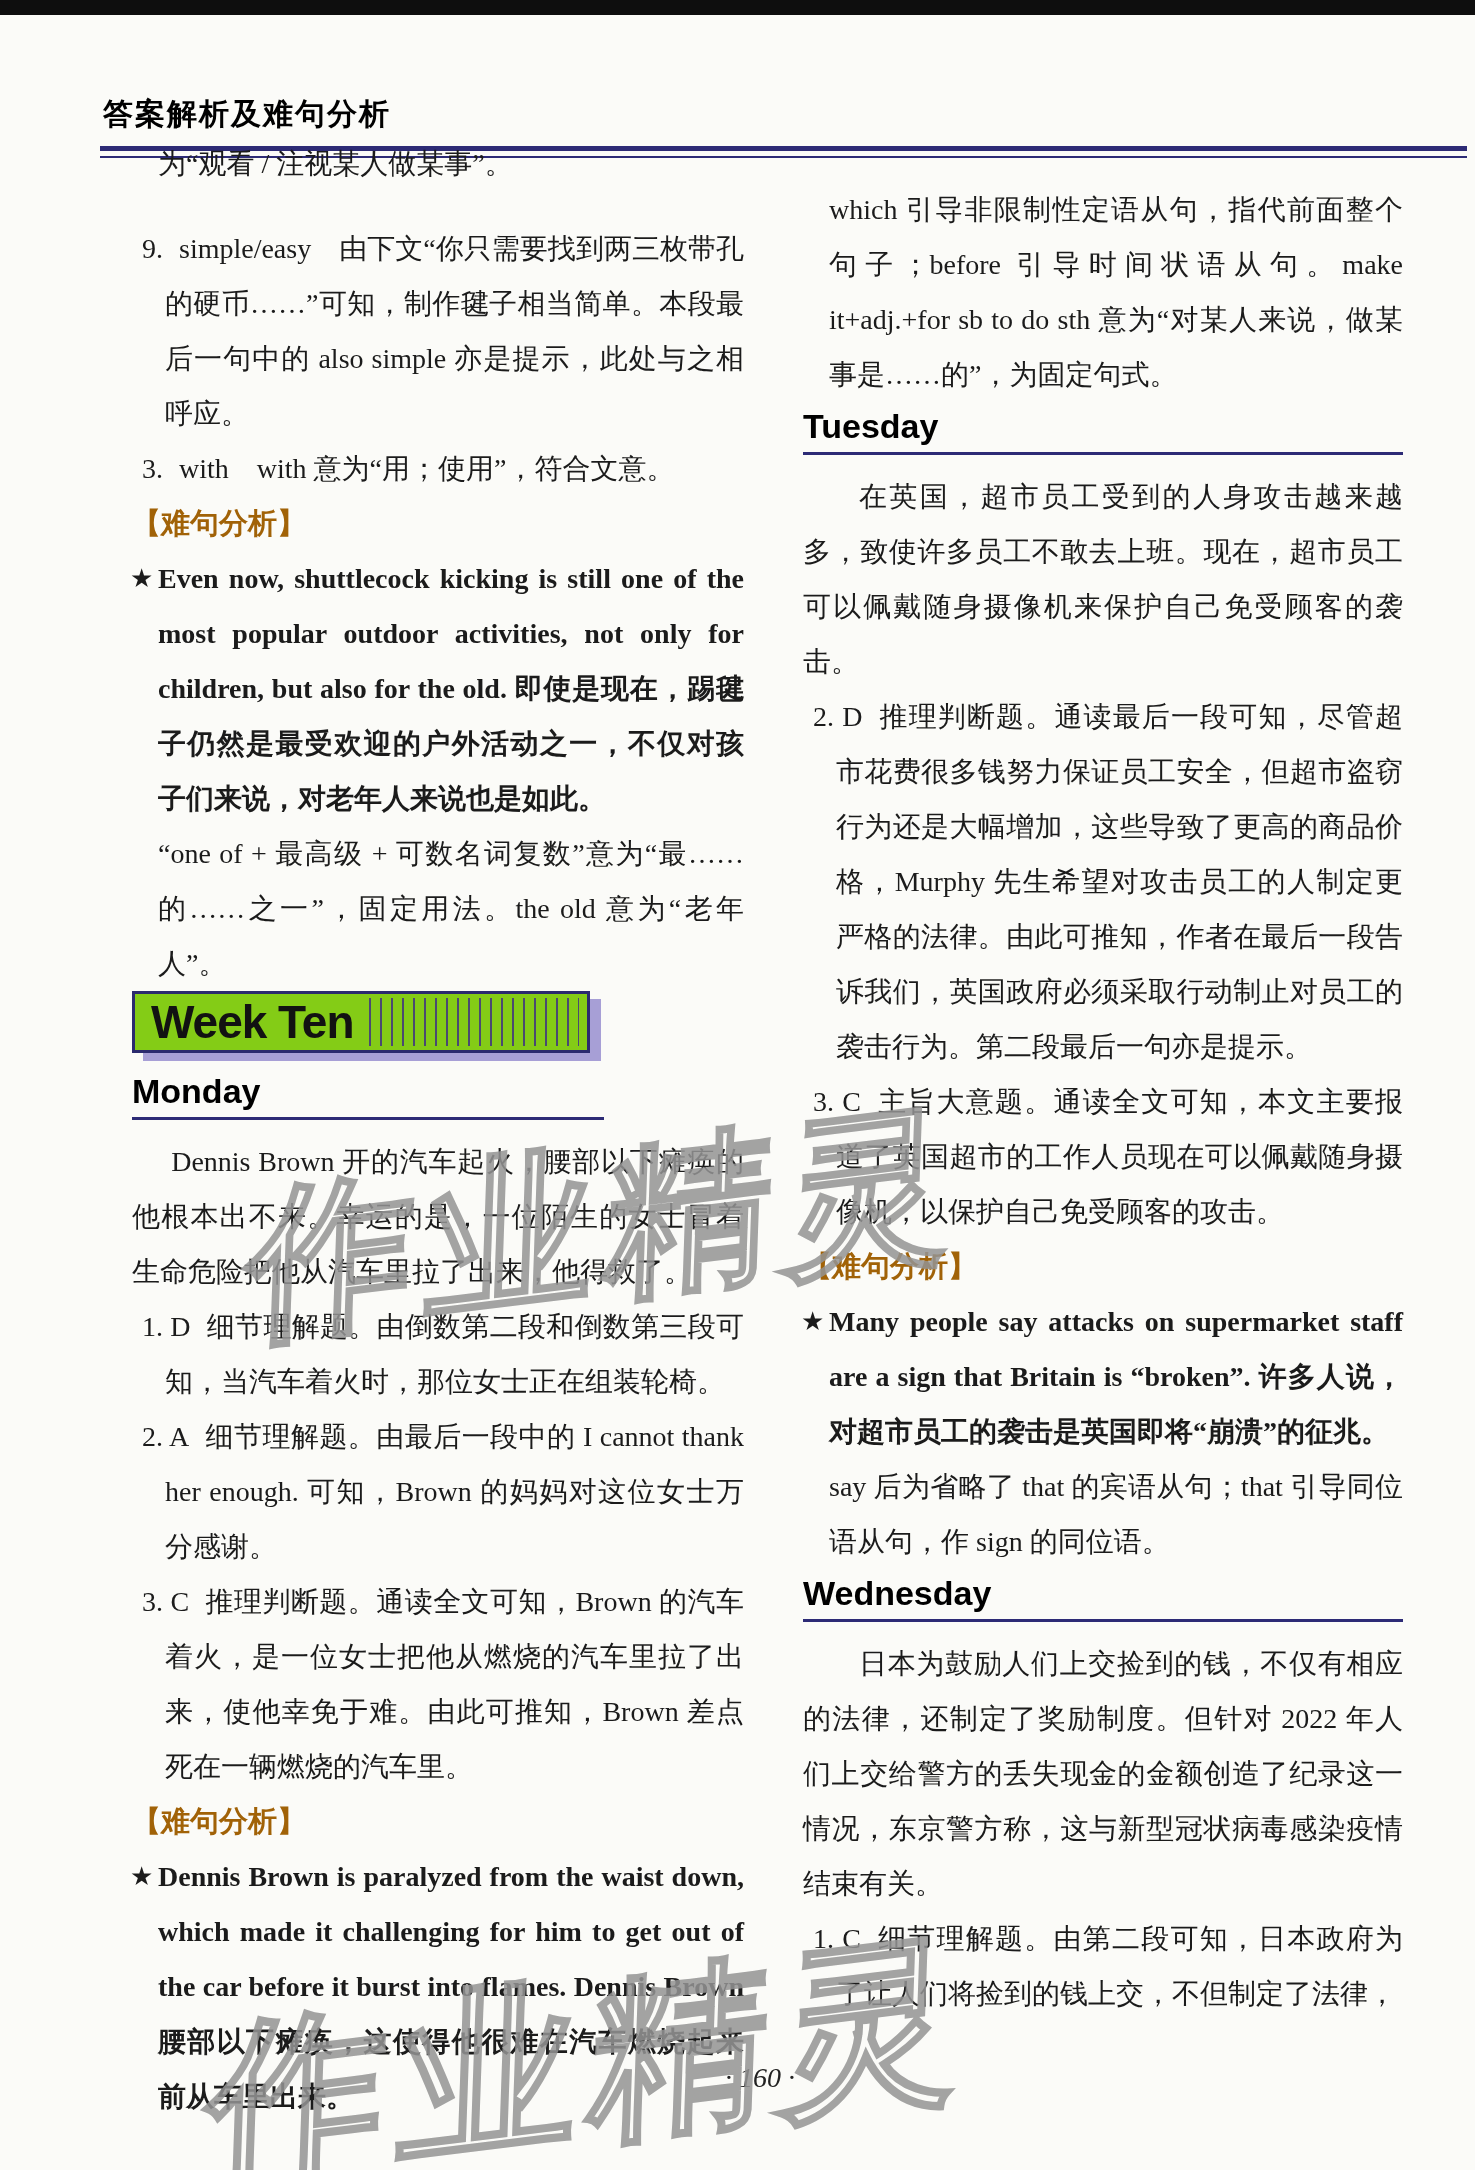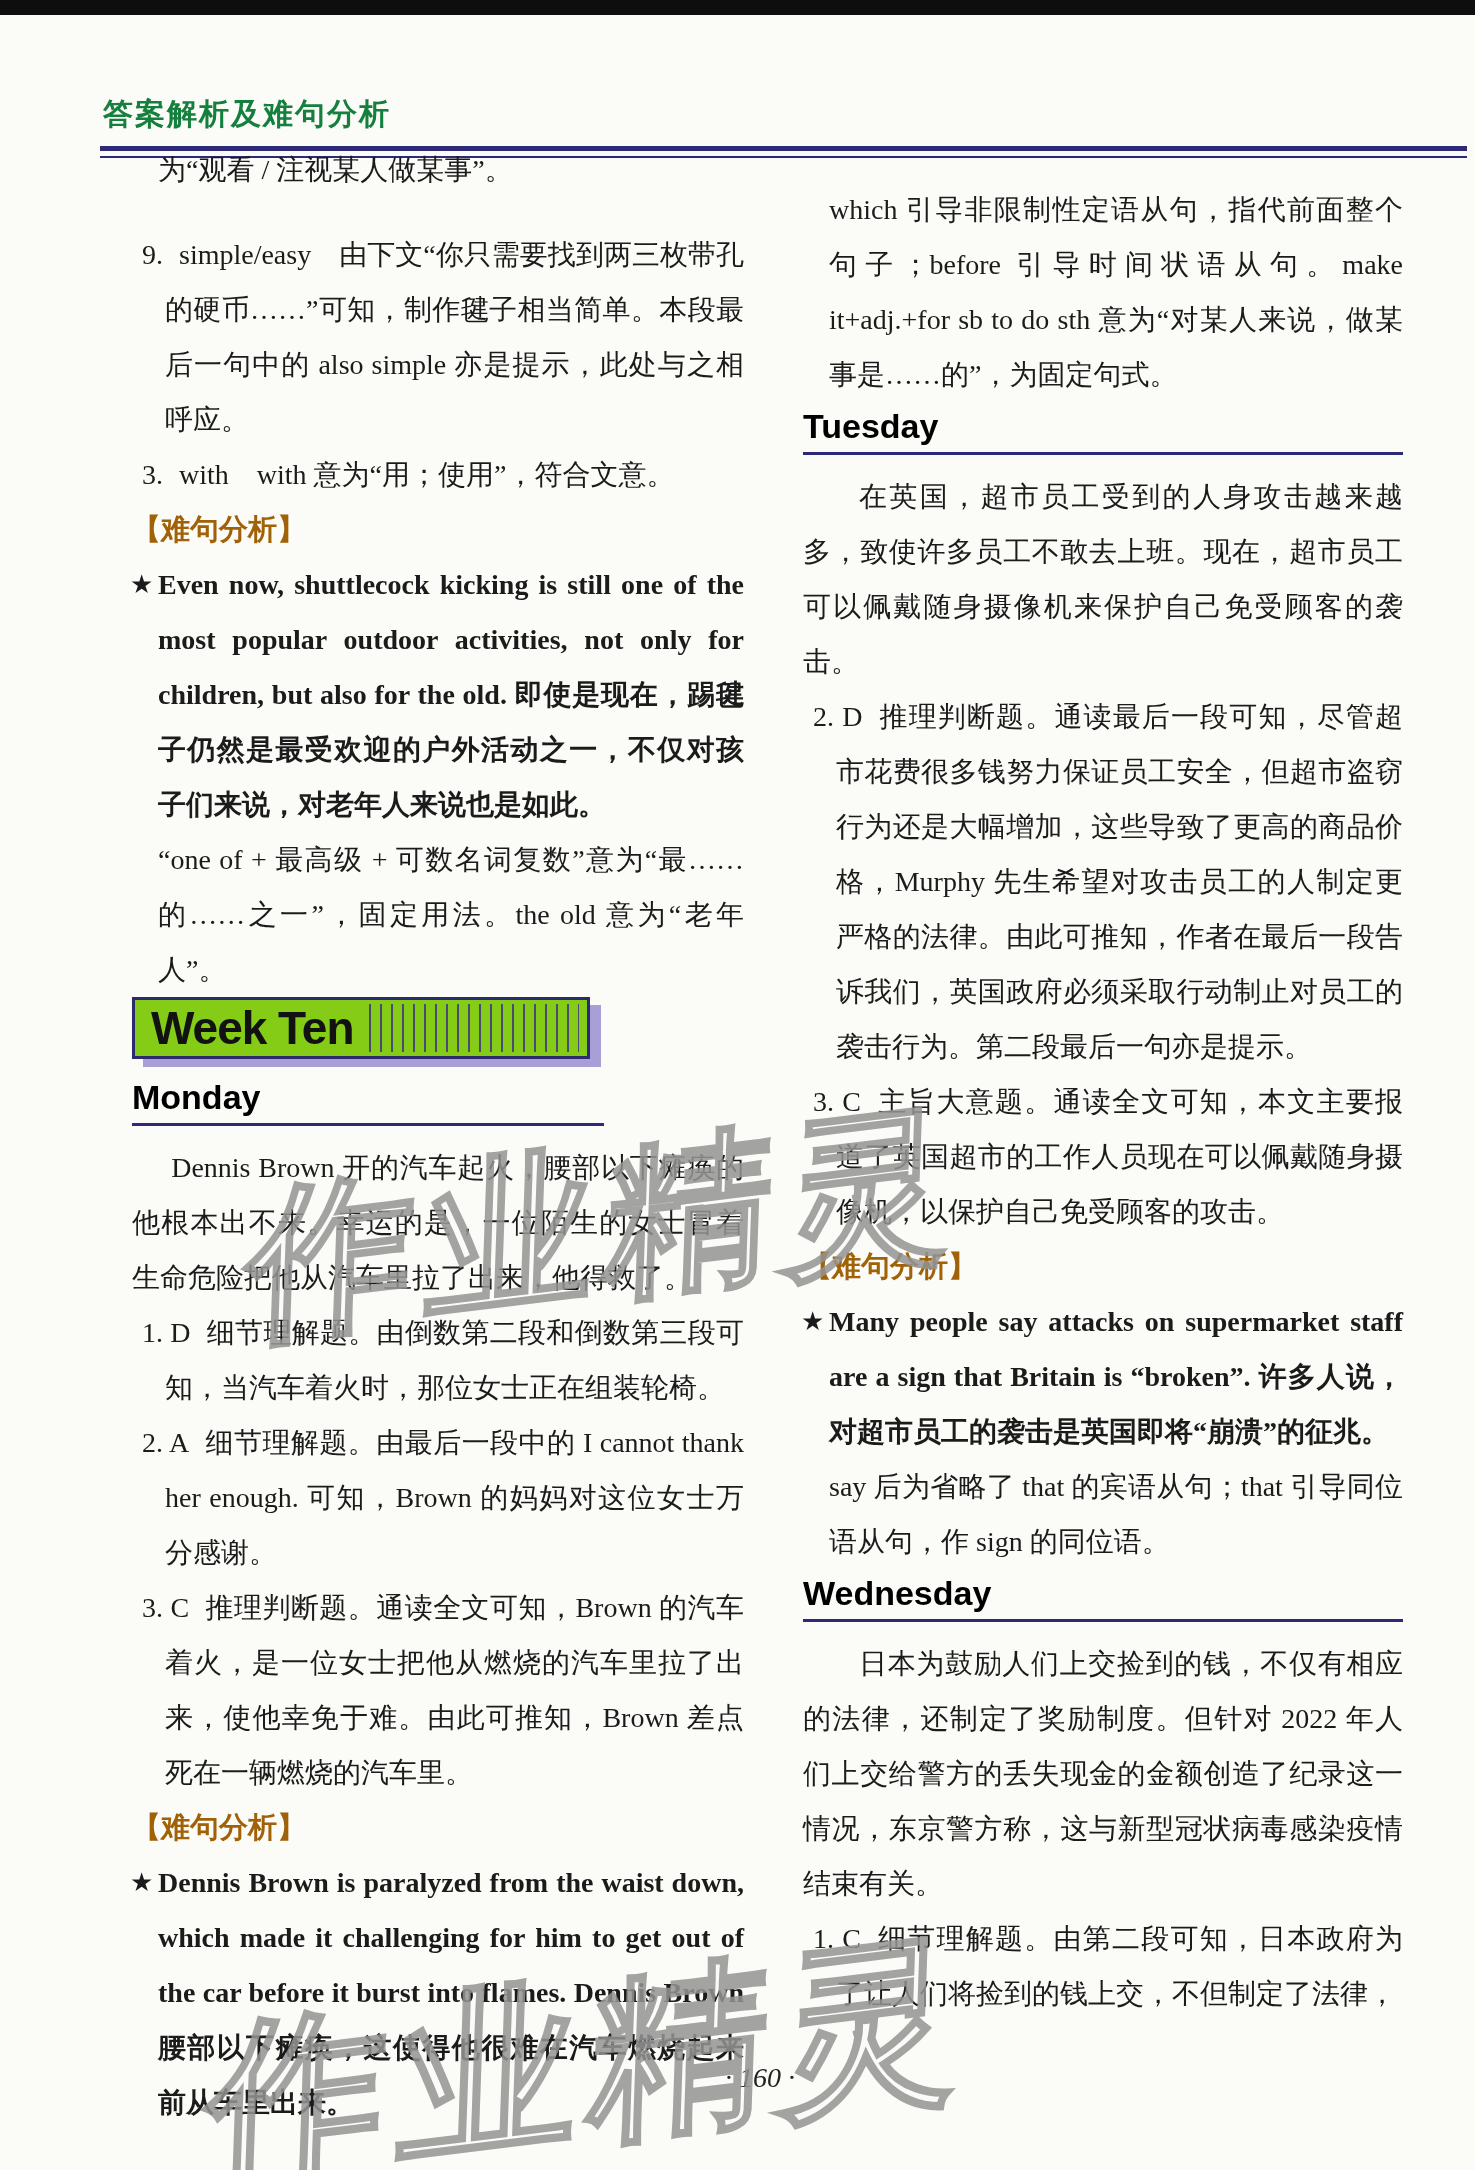--- a/index.html
+++ b/index.html
@@ -12,37 +12,37 @@
     font-family:"Liberation Serif","DejaVu Serif",serif;
     color:#1b1b1b;
   }
   .topbar{
     position:absolute;left:0;top:0;width:1475px;height:15px;
     background:#0e0e0e;
   }
   .page-header-title{
     position:absolute;left:103px;top:94px;
     font-family:"Liberation Sans","DejaVu Sans",sans-serif;
-    font-weight:bold;font-size:30px;color:#15803d;
+    font-weight:bold;font-size:30px;color:#000000;
     letter-spacing:2px;
   }
   .header-rule-thick{
     position:absolute;left:100px;top:146px;width:1367px;height:5px;
     background:#2d2b76;
   }
   .header-rule-thin{
     position:absolute;left:100px;top:156px;width:1367px;height:2px;
     background:#2d2b76;
   }
   .col{
     position:absolute;
     font-size:28px;line-height:55px;
     text-align:justify;
   }
-  #left-col{left:132px;top:142px;width:612px;}
+  #left-col{left:132px;top:136px;width:612px;}
   #right-col{left:803px;top:182px;width:600px;}
   .col p{margin:0;}
   
   .cont{padding-left:26px;}
   
   .item{padding-left:33px;text-indent:-23px;}
   .inum{margin-right:16px;}
   
   .analysis-label{
     font-family:"Liberation Sans","DejaVu Sans",sans-serif;

